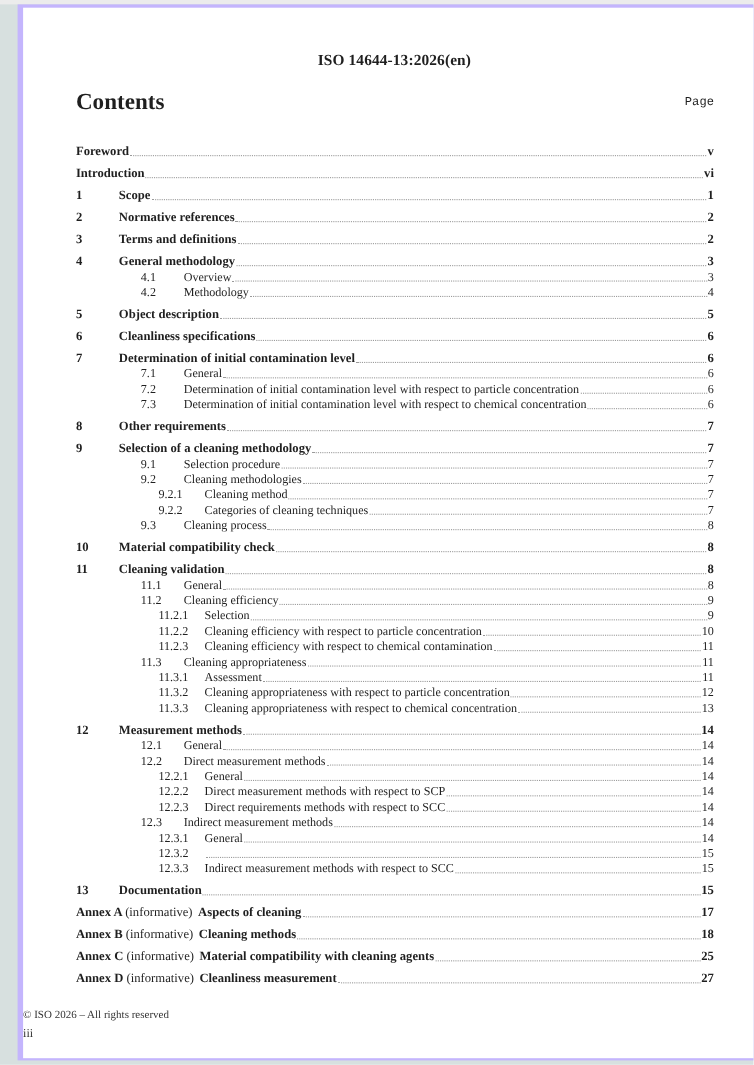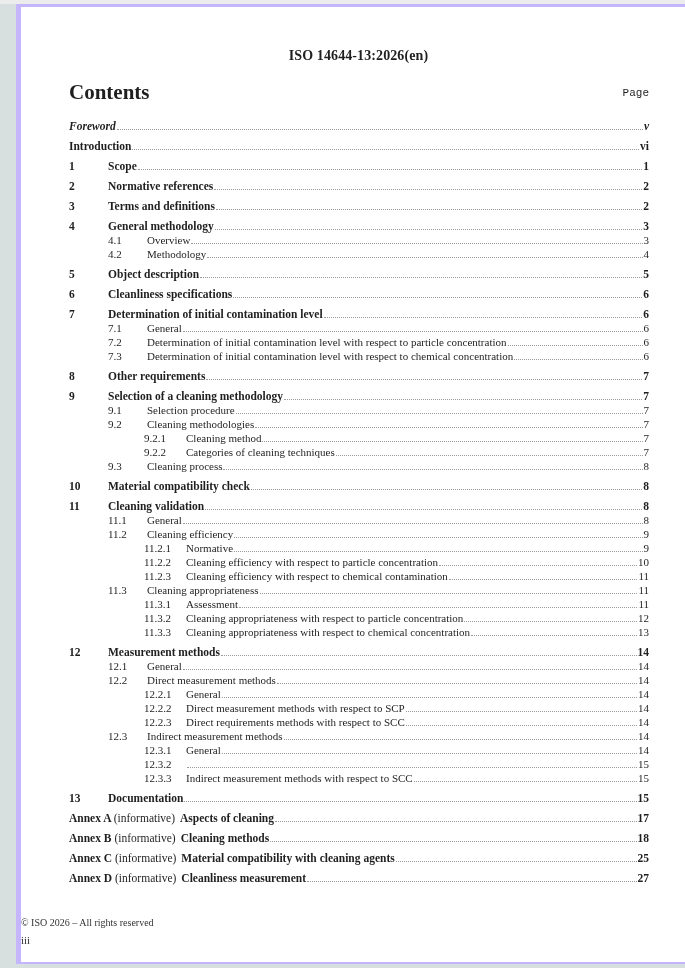--- a/index.html
+++ b/index.html
@@ -30,24 +30,24 @@
     position: absolute; right: 47px; top: 80px;
     font-family: Liberation Mono, monospace; font-size: 11px;
   }
   .toc { position: absolute; left: 48px; top: 112px; width: 580px; }
   .entry {
     position: relative; display: flex; align-items: baseline;
     font-size: 11px; line-height: 14px; height: 14px;
     font-family: "Liberation Serif", serif;
   }
   .entry.l1 { font-weight: bold; font-size: 11.5px; margin-top: 6px; }
-  .entry.first { margin-top: 0; font-style: italic; }
+  .entry.first { margin-top: 12px; }
   .num { flex: none; }
   .l1 .num { width: 39px; }
-  .l2 .num { margin-left: 39px; width: 39px; }
+  .l2 .num { margin-left: 59px; width: 39px; }
   .l3 .num { margin-left: 75px; width: 42px; }
   .title { flex: none; white-space: nowrap; }
   .annex-label { font-weight: bold; }
   .annex-inf { font-weight: normal; }
   .annex-title { font-weight: bold; margin-left: 5px; }
   .leader {
     flex: 1 1 auto; margin: 0 1px; height: 1px; align-self: flex-end; margin-bottom: 3px;
     border-bottom: 1px dotted #9a9a9a;
   }
   .pg { flex: none; text-align: right; }
@@ -214,21 +214,21 @@
           <span class="pg">8</span>
         </div>
         <div class="entry l2">
           <span class="num">11.2</span>
           <span class="title">Cleaning efficiency</span>
           <span class="leader"></span>
           <span class="pg">9</span>
         </div>
         <div class="entry l3">
           <span class="num">11.2.1</span>
-          <span class="title">Normative</span>
+          <span class="title">Selection</span>
           <span class="leader"></span>
           <span class="pg">9</span>
         </div>
         <div class="entry l3">
           <span class="num">11.2.2</span>
           <span class="title">Cleaning efficiency with respect to particle concentration</span>
           <span class="leader"></span>
           <span class="pg">10</span>
         </div>
         <div class="entry l3">

